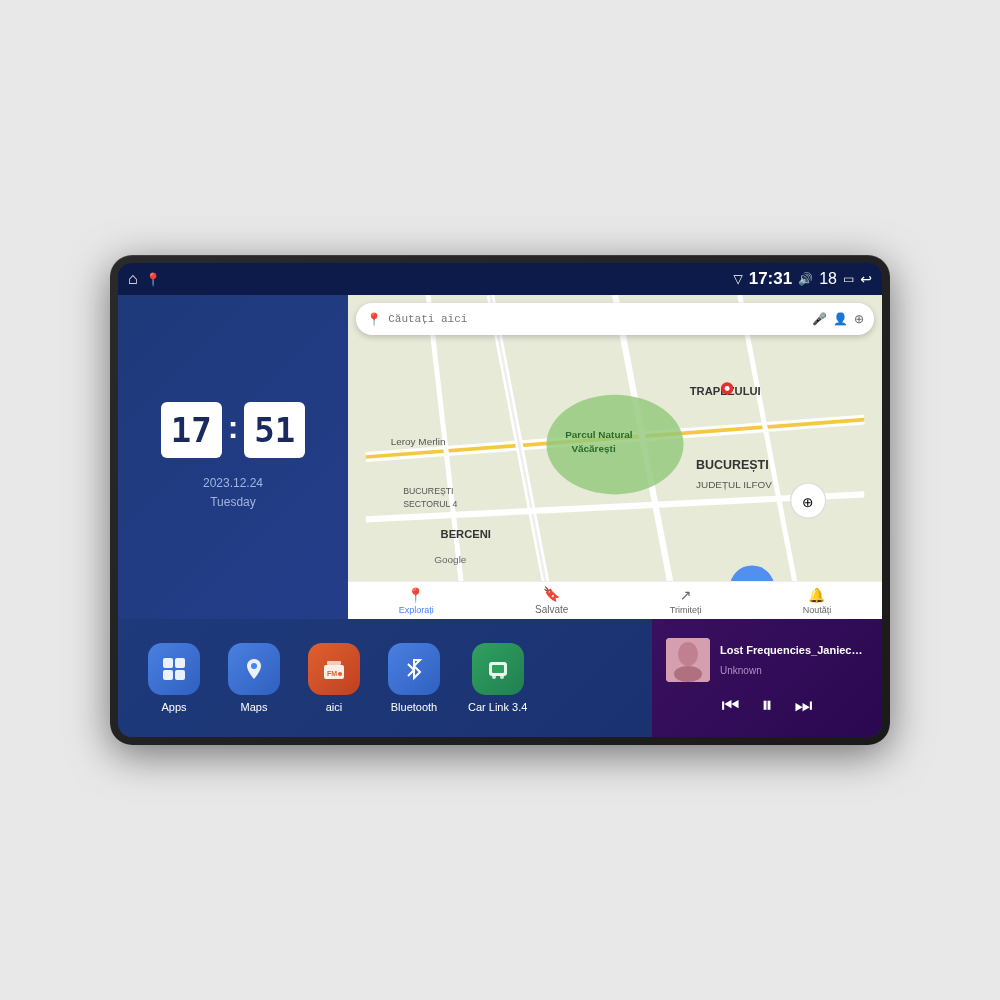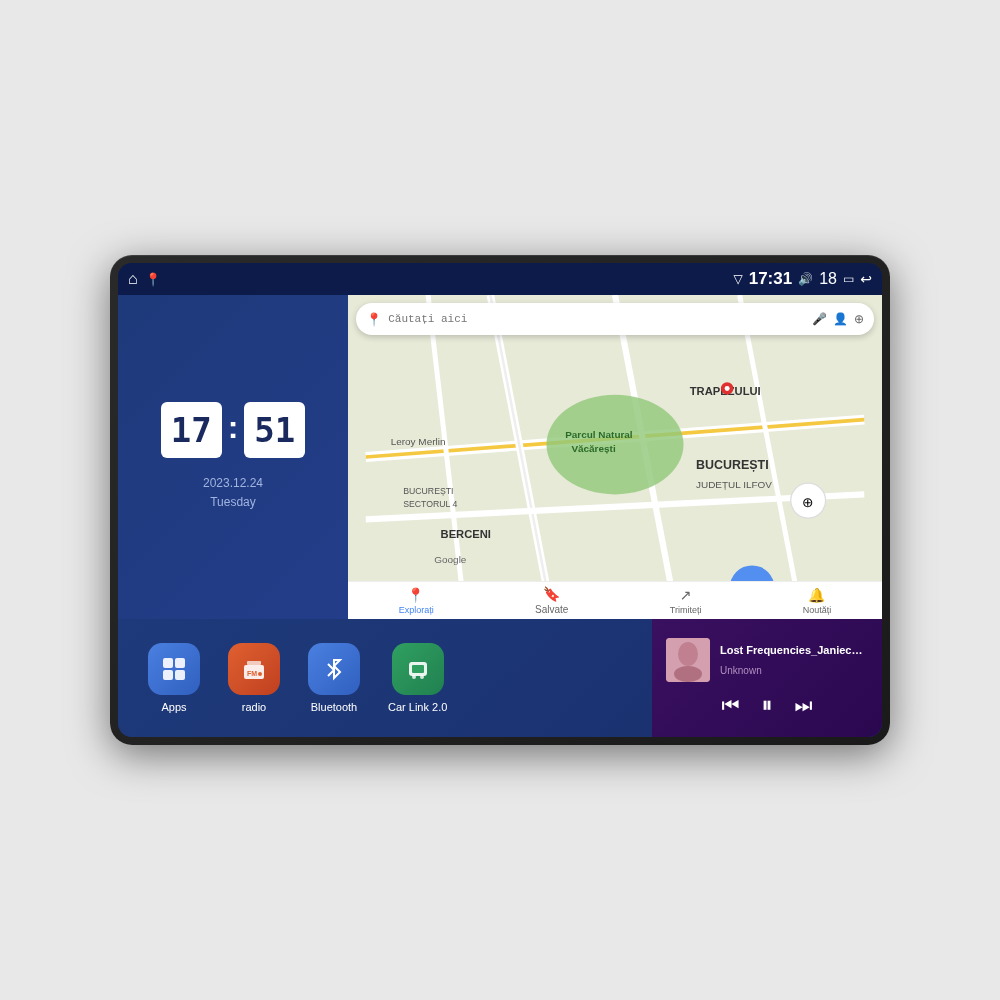--- a/index.html
+++ b/index.html
@@ -426,31 +426,40 @@
               <svg width="28" height="28" viewBox="0 0 28 28" fill="none">
                 <rect x="3" y="3" width="10" height="10" rx="2" fill="white" opacity="0.9"></rect>
                 <rect x="15" y="3" width="10" height="10" rx="2" fill="white" opacity="0.9"></rect>
                 <rect x="3" y="15" width="10" height="10" rx="2" fill="white" opacity="0.9"></rect>
                 <rect x="15" y="15" width="10" height="10" rx="2" fill="white" opacity="0.9"></rect>
               </svg>
             </div>
             <span class="app-icon-label">Apps</span>
           </div>
 
+          <div class="app-icon-item">
+            <div class="app-icon-circle icon-maps">
+              <svg width="28" height="28" viewBox="0 0 28 28" fill="none">
+                <path d="M14 4 C10 4 7 7 7 11 C7 16 14 24 14 24 C14 24 21 16 21 11 C21 7 18 4 14 4Z" fill="white" opacity="0.9"></path>
+                <circle cx="14" cy="11" r="3" fill="#4285F4"></circle>
+              </svg>
+            </div>
+            <span class="app-icon-label">Maps</span>
+          </div>
 
           <div class="app-icon-item">
             <div class="app-icon-circle icon-radio">
               <svg width="28" height="28" viewBox="0 0 28 28" fill="none">
                 <rect x="4" y="10" width="20" height="14" rx="2" fill="white" opacity="0.9"></rect>
                 <rect x="7" y="6" width="14" height="4" rx="1" fill="white" opacity="0.7"></rect>
                 <text x="7" y="21" font-size="7" fill="#e06030" font-weight="bold">FM</text>
                 <circle cx="20" cy="19" r="2" fill="#e06030"></circle>
               </svg>
             </div>
-            <span class="app-icon-label">radio</span>
+            <span class="app-icon-label">aici</span>
           </div>
 
           <div class="app-icon-item">
             <div class="app-icon-circle icon-bluetooth">
               <svg width="28" height="28" viewBox="0 0 28 28" fill="none">
                 <path d="M14 5 L14 23 L20 17 L14 11 L20 5 L14 5Z" stroke="white" stroke-width="2" fill="none"></path>
                 <path d="M8 9 L14 15 L8 21" stroke="white" stroke-width="2" fill="none"></path>
               </svg>
             </div>
             <span class="app-icon-label">Bluetooth</span>
@@ -458,21 +467,21 @@
 
           <div class="app-icon-item">
             <div class="app-icon-circle icon-carlink">
               <svg width="28" height="28" viewBox="0 0 28 28" fill="none">
                 <rect x="5" y="7" width="18" height="14" rx="3" fill="white" opacity="0.9"></rect>
                 <rect x="8" y="10" width="12" height="8" rx="1" fill="#30a060"></rect>
                 <circle cx="10" cy="22" r="2" fill="white" opacity="0.8"></circle>
                 <circle cx="18" cy="22" r="2" fill="white" opacity="0.8"></circle>
               </svg>
             </div>
-            <span class="app-icon-label">Car Link 2.0</span>
+            <span class="app-icon-label">Car Link 3.4</span>
           </div>
 
         </div>
 
         <div class="music-player">
           <div class="music-top">
             <div class="music-album-art">
               <svg width="44" height="44" viewBox="0 0 44 44">
                 <rect width="44" height="44" fill="#d4a0b0"></rect>
                 <ellipse cx="22" cy="16" rx="10" ry="12" fill="#c08090"></ellipse>

